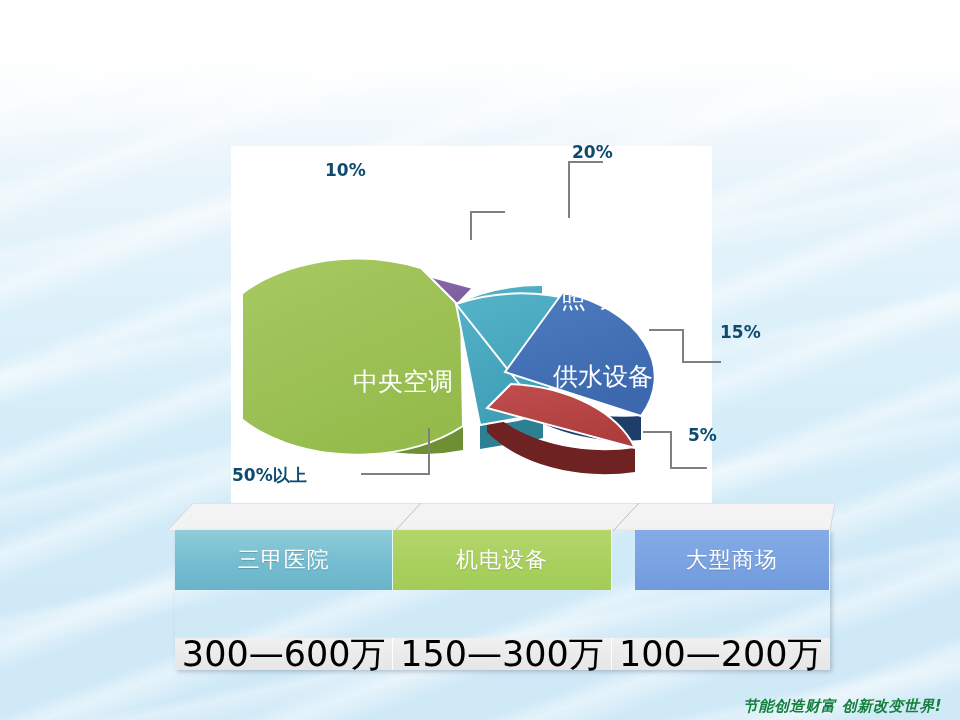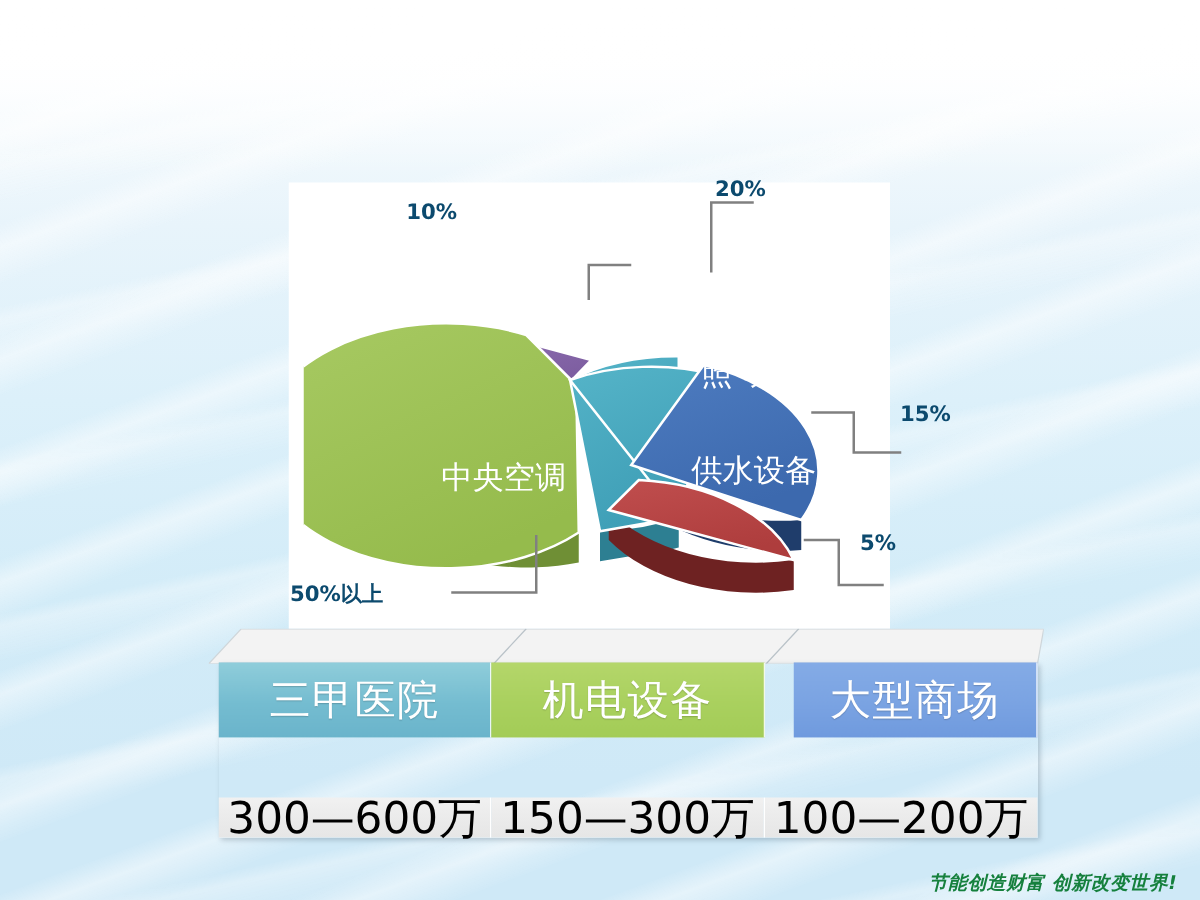--- a/index.html
+++ b/index.html
@@ -161,21 +161,21 @@
     grid-template-columns: 1fr 1fr 1fr;
     grid-template-rows: 60px 80px;
     box-shadow: 2px 2px 4px rgba(90,110,125,0.35);
   }
   .th-cell {
     position: relative;
     display: flex;
     align-items: center;
     justify-content: center;
     font-family: Liberation Mono, monospace;
-    font-size: 33px;
+    font-size: 22px;
     color: #ffffff;
     text-shadow: 0 1px 1px rgba(0,0,0,0.18);
     border-right: 1px solid rgba(255,255,255,0.85);
     box-sizing: border-box;
     letter-spacing: 1px;
   }
   .th-cell:last-child { border-right: none; }
   .th-0 { background: linear-gradient(to bottom, #8fcdda 0%, #74bcd0 55%, #6ab4cb 100%); }
   .th-1 { background: linear-gradient(to bottom, #b4d66a 0%, #a9d05e 55%, #a3cc57 100%); }
   .th-2 { background: linear-gradient(to bottom, #84abe6 0%, #7aa3e2 55%, #6f9ade 100%); margin-left: 23px; }

